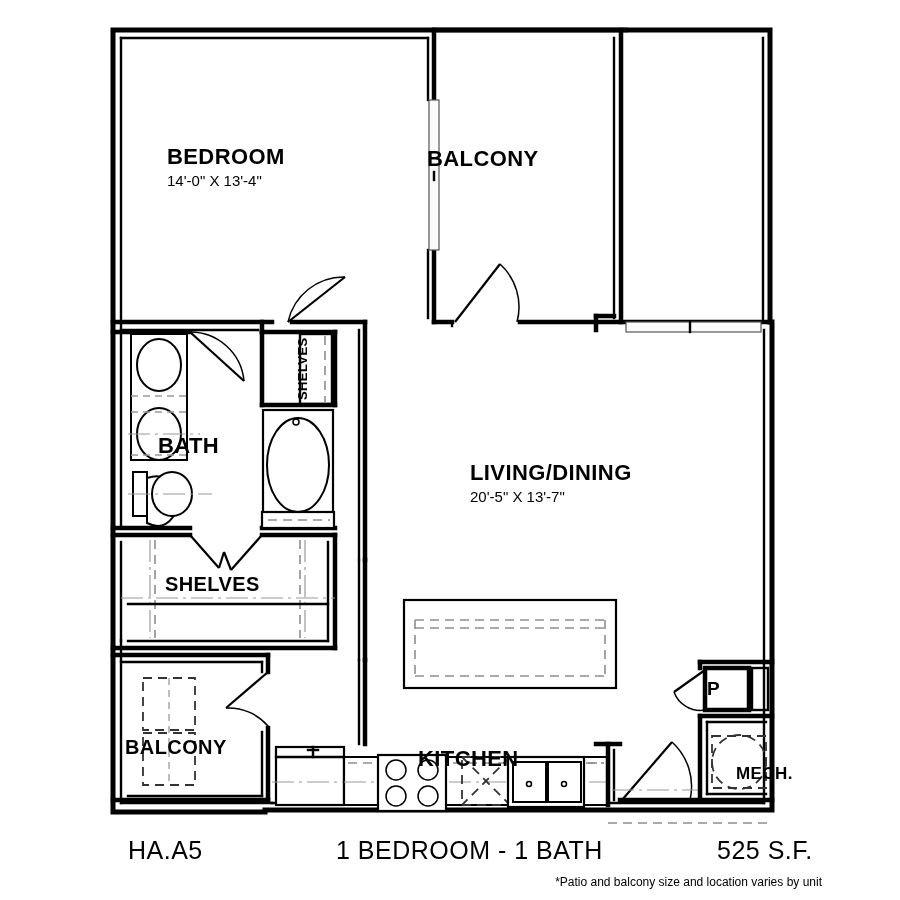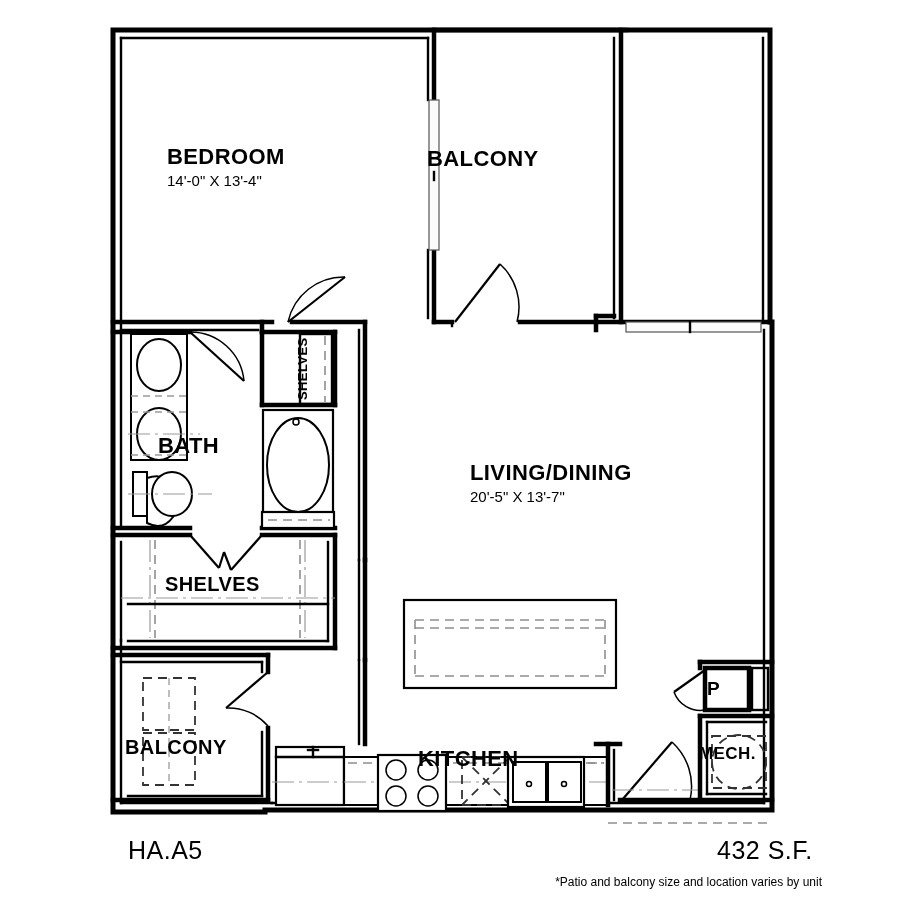--- a/index.html
+++ b/index.html
@@ -356,23 +356,24 @@
   </div>
 
   <div class="label-wrap" style="left:418px; top:706px; width:200px;margin-top:40px;">
     <div class="room-name sz-22">KITCHEN</div>
   </div>
 
   <div class="label-wrap" style="left:707px; top:678px; width:40px;">
     <div class="room-name sz-19">P</div>
   </div>
 
-  <div class="label-wrap" style="left:699px; top:744px; width:80px;">
+  <div class="label-wrap" style="left:699px; top:764px; width:80px;padding-left:37px;">
     <div class="room-name sz-17">MECH.</div>
   </div>
 
   <div id="footer-bar">
     <div class="foot-item" id="foot-code">HA.A5</div>
-    <div class="foot-item" id="foot-area">432 S.F.</div>
+    <div class="foot-item" id="foot-title">1 BEDROOM - 1 BATH</div>
+    <div class="foot-item" id="foot-area">525 S.F.</div>
     <div id="foot-note">*Patio and balcony size and location varies by unit</div>
   </div>
 
 </div>
 
 </body></html>

